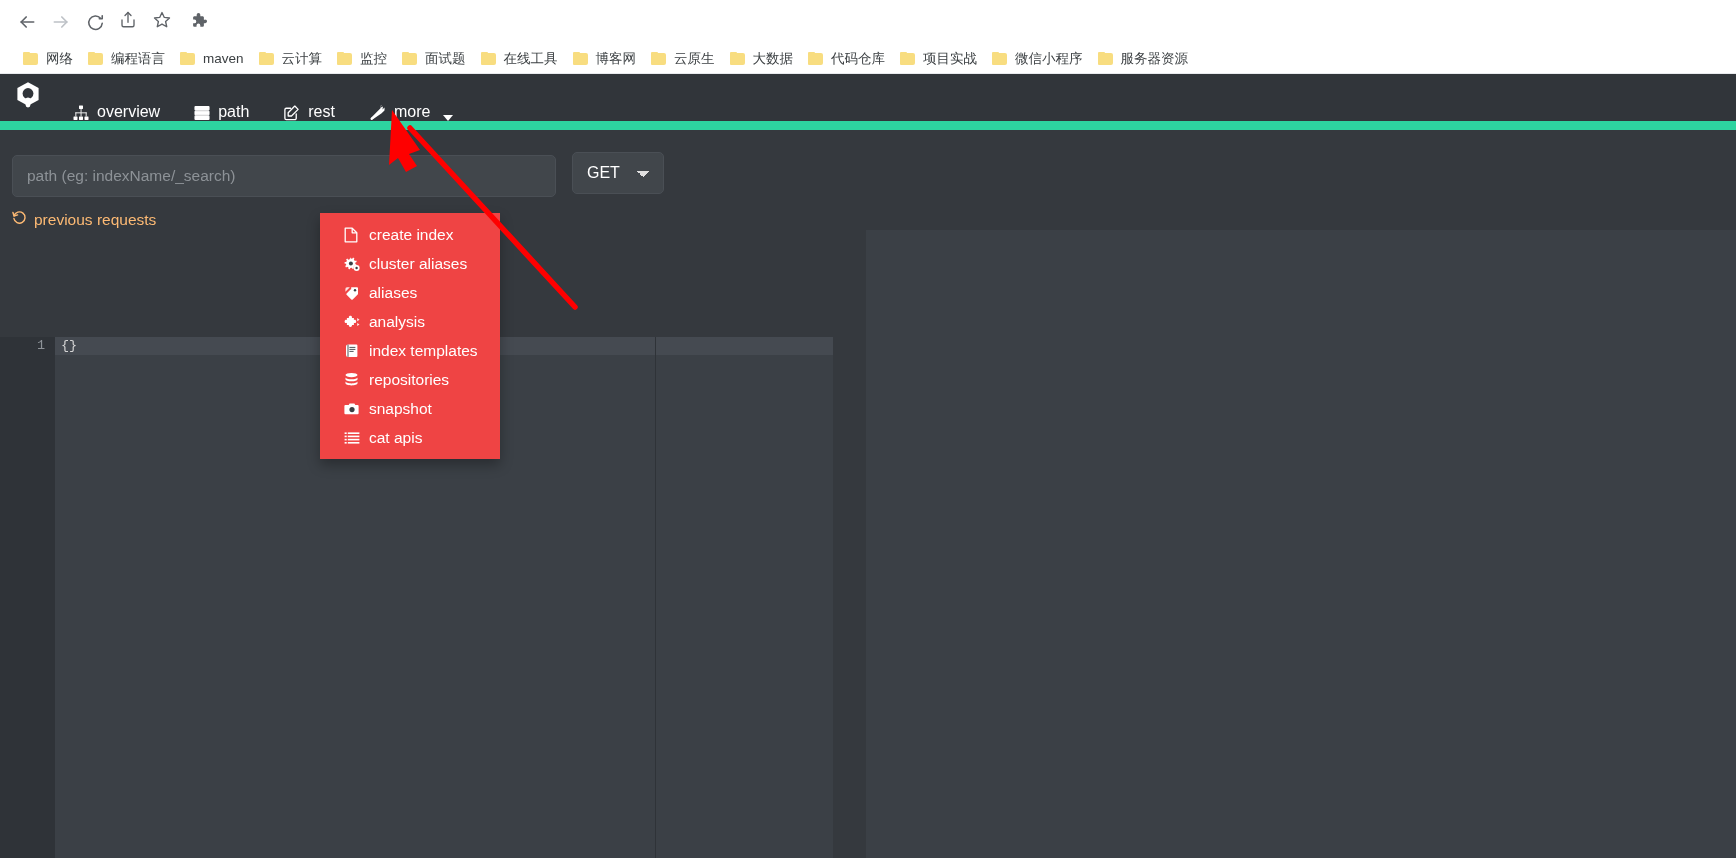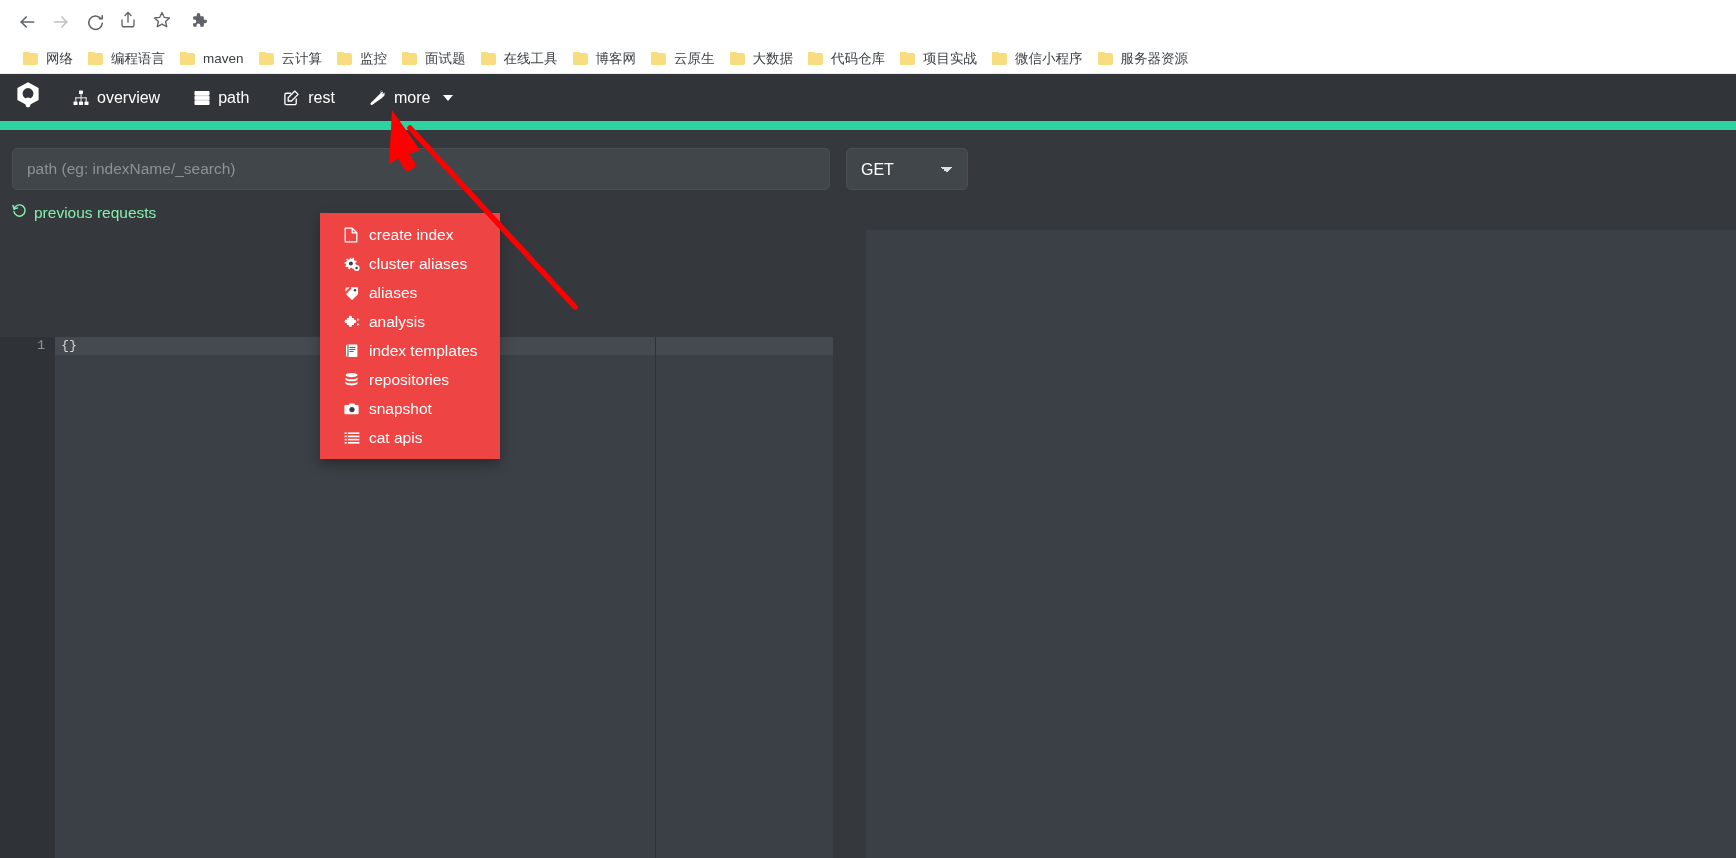--- a/index.html
+++ b/index.html
@@ -153,21 +153,21 @@
     flex: 0 0 auto;
   }
   .nav-items {
     display: flex;
     align-items: center;
     flex: 1 1 auto;
     min-width: 0;
   }
   .nav-item {
     display: flex;
-    align-items: center;
+    align-items: flex-end;
     gap: 8px;
     padding: 0 17px;
     height: 47px;
     color: #ffffff;
     font-size: 16px;
     white-space: nowrap;
   }
   .nav-item .ico {
     display: flex;
     align-items: center;
@@ -247,35 +247,36 @@
     padding: 18px 0 0 0;
   }
   .row1 {
     display: flex;
     align-items: center;
     padding: 0 12px;
     gap: 16px;
   }
   .path-input {
     flex: 0 0 auto;
-    width: 818px;
+    width: 544px;
     height: 42px;
     background: #41464b;
     border: 1px solid #4a4f55;
     border-radius: 5px;
     color: #9aa0a6;
     font-size: 15.5px;
     padding: 0 14px;
     outline: none;
     font-family: "Liberation Sans", sans-serif;
+    margin-top: 7px;
   }
   .path-input::placeholder { color: #8d9297; }
   .method-select {
     flex: 0 0 auto;
-    width: 122px;
+    width: 92px;
     height: 42px;
     background: #41464b;
     border: 1px solid #4a4f55;
     border-radius: 5px;
     color: #ffffff;
     font-size: 16px;
     padding: 0 14px;
     font-family: "Liberation Sans", sans-serif;
     appearance: none;
     -webkit-appearance: none;
@@ -286,21 +287,21 @@
       calc(100% - 20px) 18px,
       calc(100% - 14px) 18px;
     background-size: 6px 6px, 6px 6px;
     background-repeat: no-repeat;
   }
 
   .prev-req {
     display: flex;
     align-items: center;
     gap: 7px;
-    color: #86efac;
+    color: #fdba74;
     font-size: 15.5px;
     padding: 13px 0 6px 12px;
   }
   .split-line {
     position: absolute;
     top: 263px;
     left: 655px;
     width: 1px;
     height: 521px;
     background: #2f3338;

